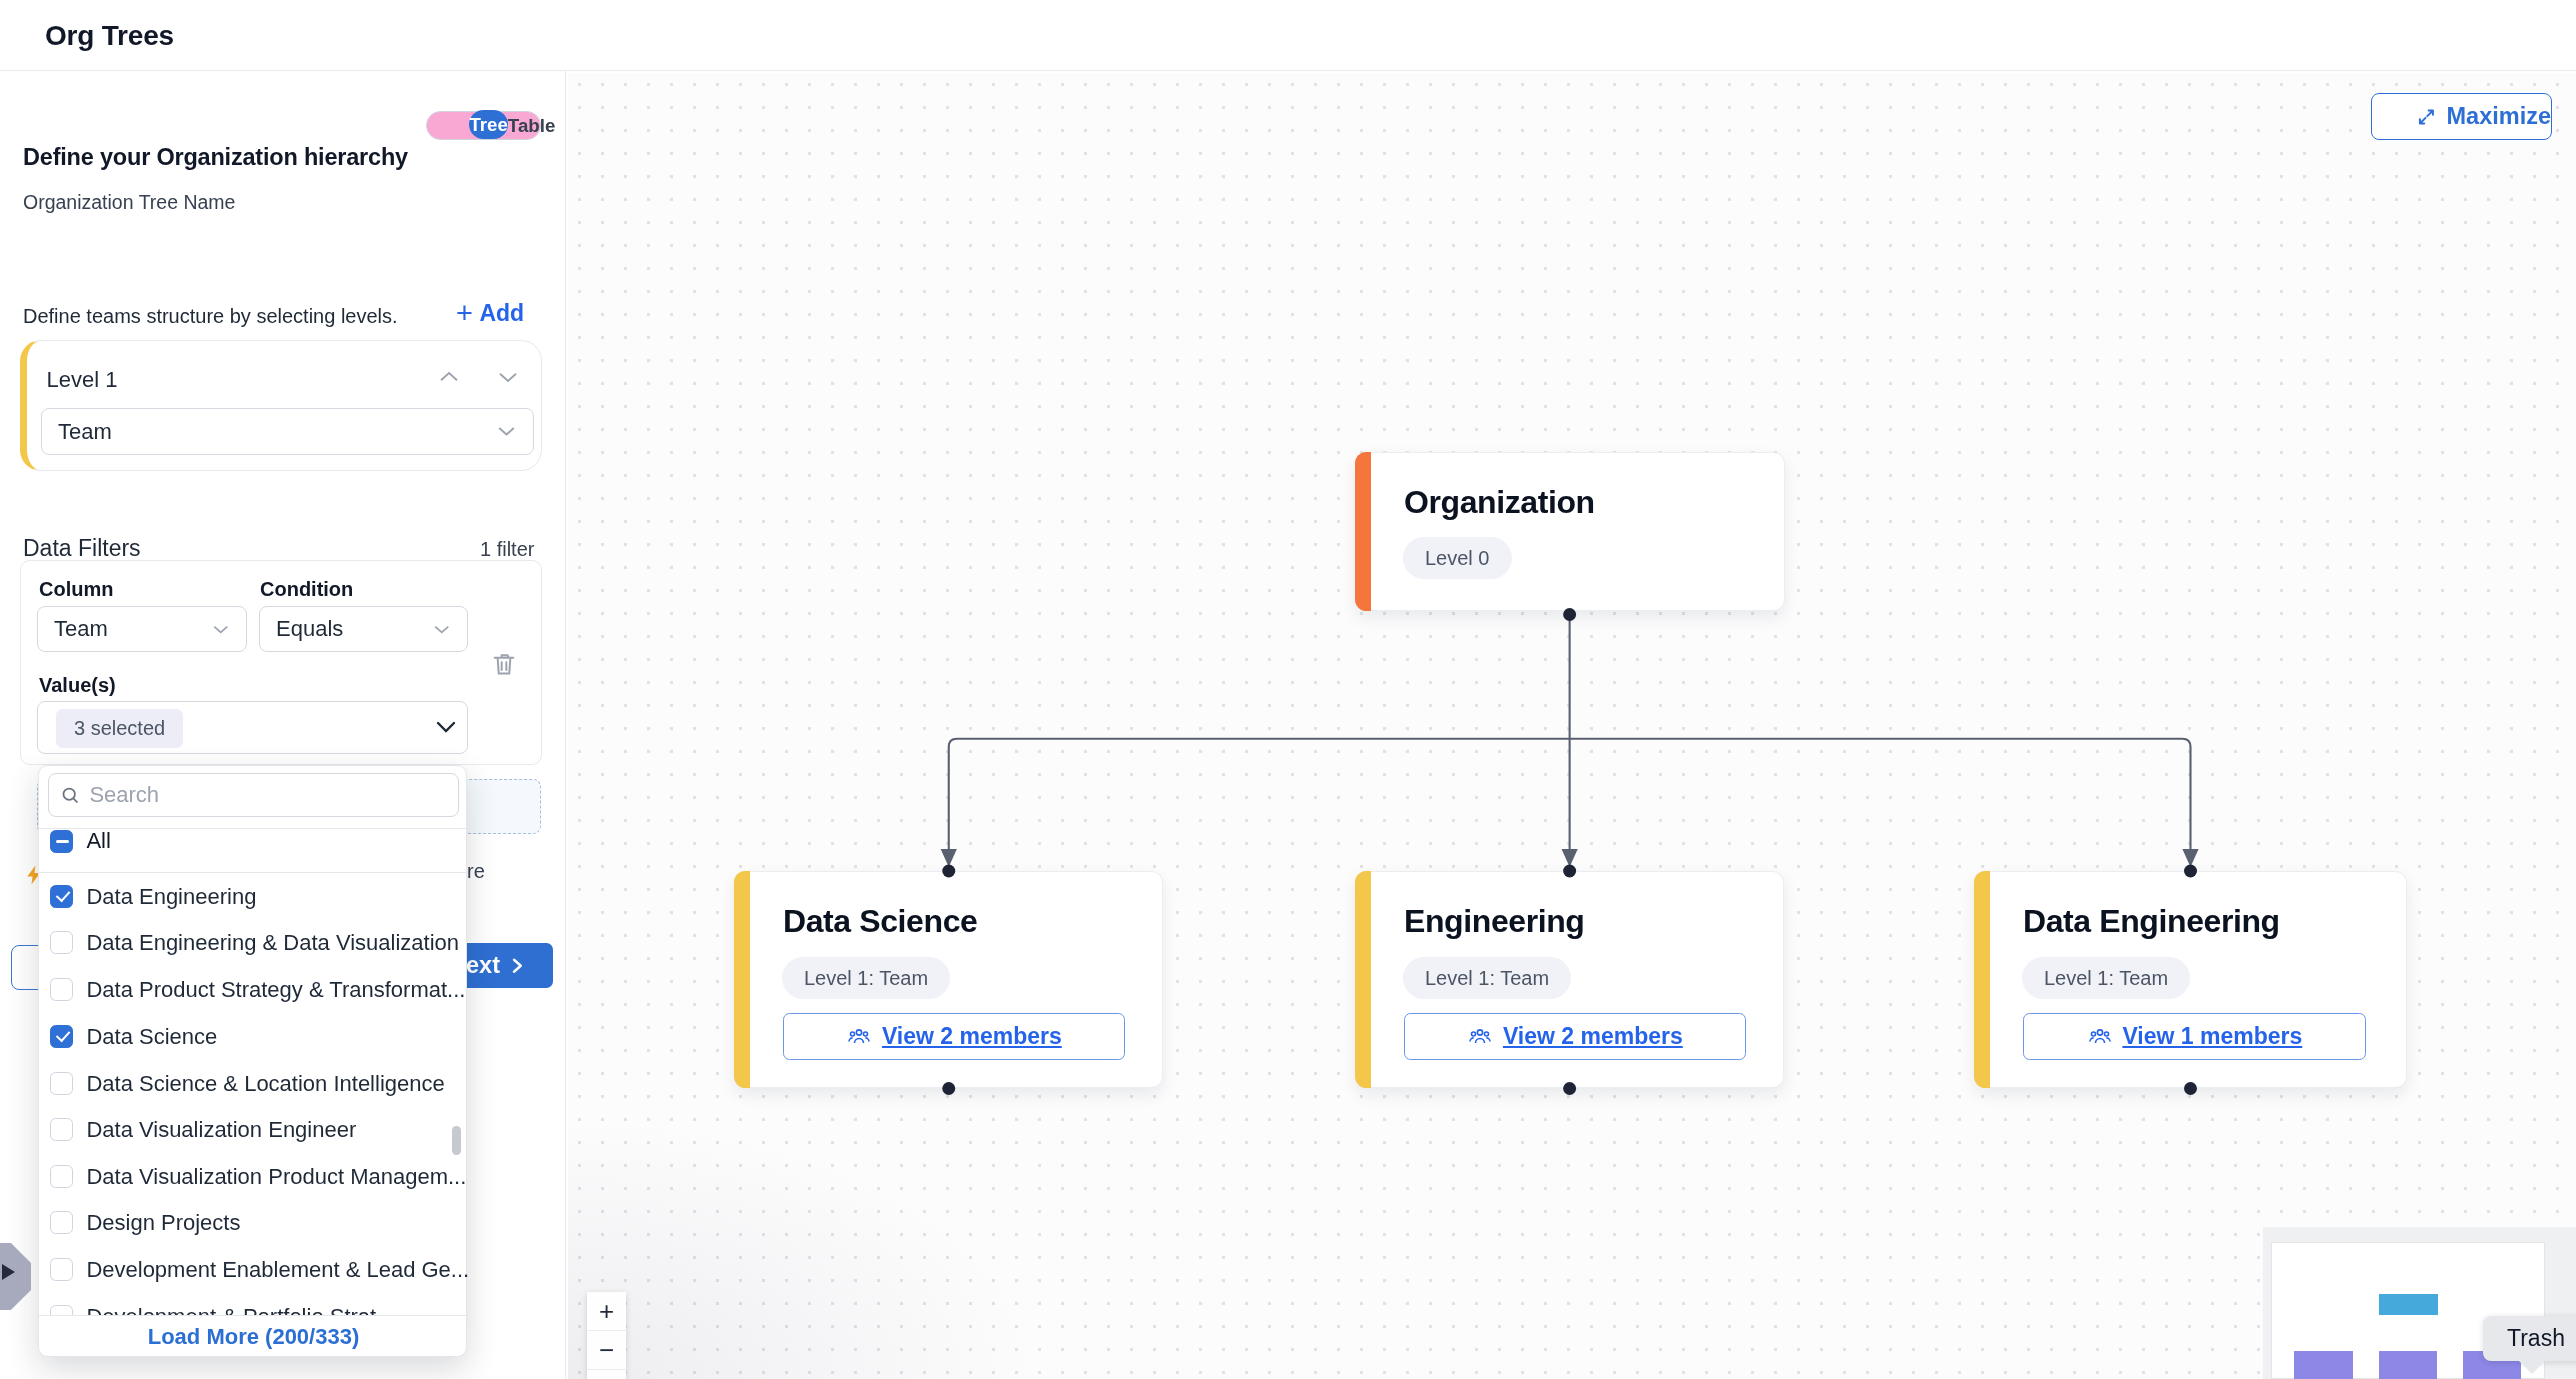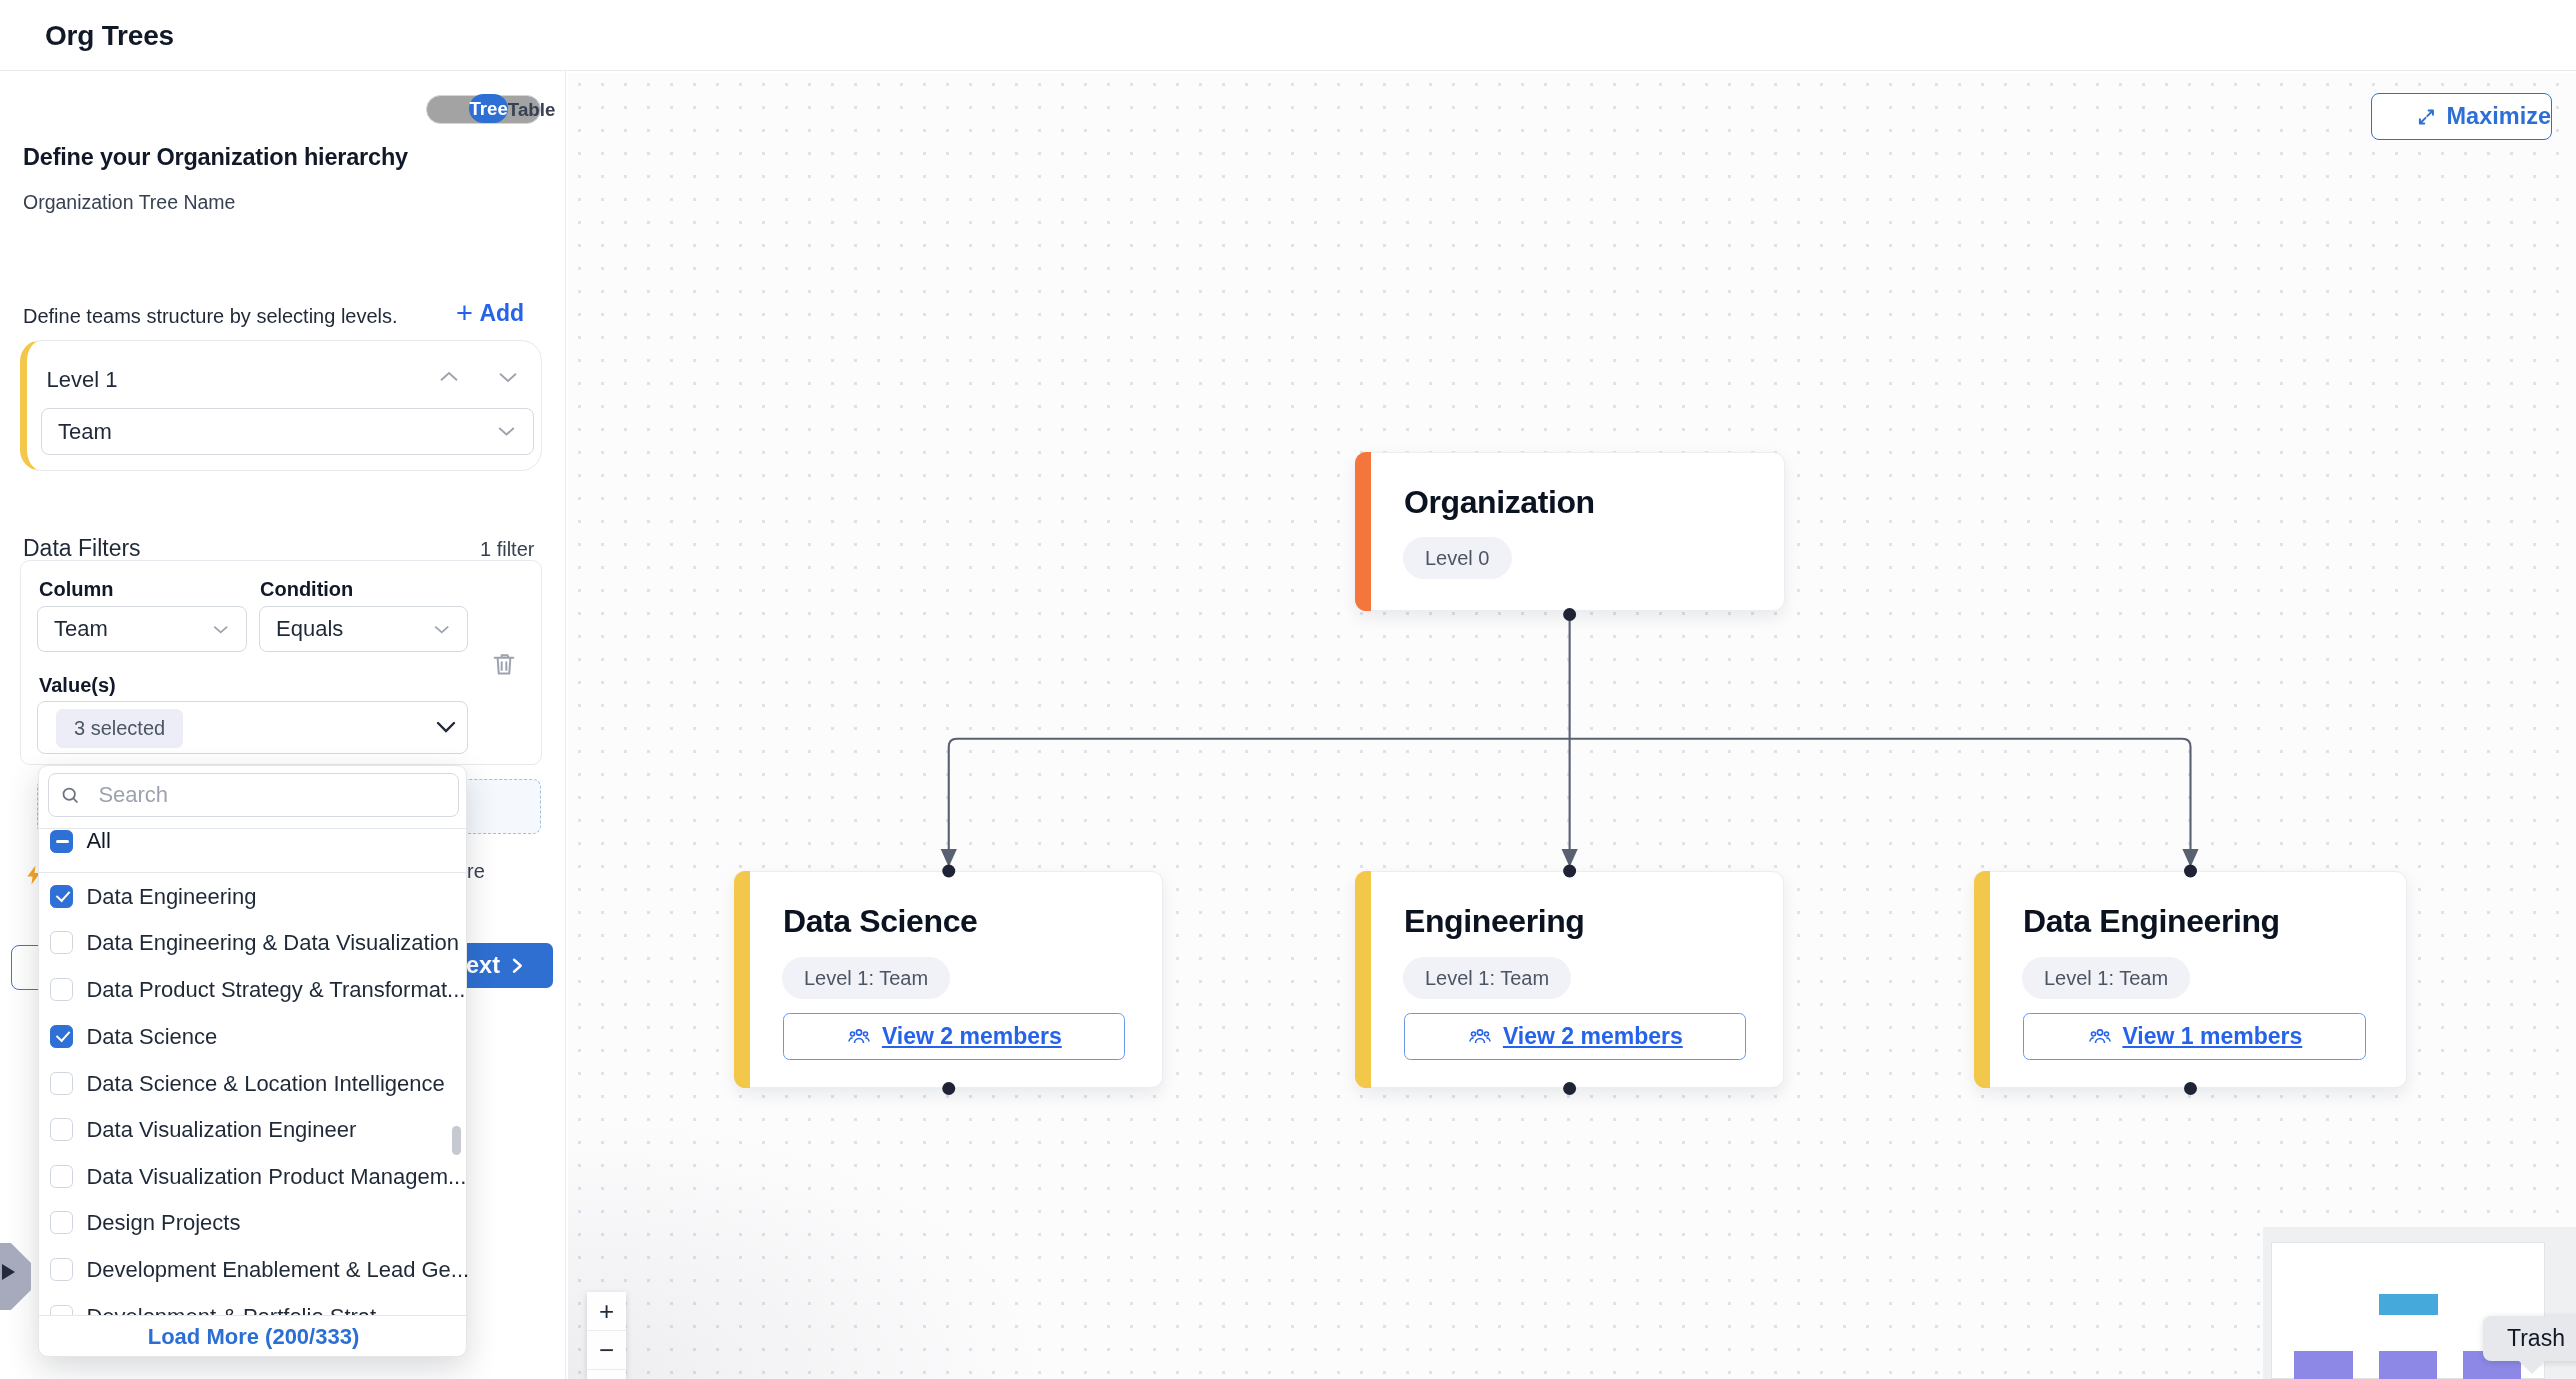--- a/index.html
+++ b/index.html
@@ -7,21 +7,21 @@
   .abs { position:absolute; }
   body { position:relative; }
 
   
   .header { left:0; top:0; width:2576px; height:71px; background:#fff; border-bottom:1.6px solid #e8eaee; z-index:20; }
   .header-title { left:45px; top:19.5px; font-size:28px; font-weight:700; color:#111827; letter-spacing:-0.2px; }
 
   
   .sidebar { left:0; top:71px; width:566px; height:1308px; background:#fff; border-right:1.6px solid #e8eaee; z-index:10; }
 
-  .toggle { left:426px; top:24px; width:115px; height:29px; border:1.6px solid #cfd5de; border-radius:16px; background:#a3a3a3; display:flex;padding-left:44px; }
+  .toggle { left:426px; top:40px; width:115px; height:29px; border:1.6px solid #cfd5de; border-radius:16px; background:#f9a8d4; display:flex;padding-left:44px; }
   .toggle-seg { height:100%; display:flex; align-items:center; justify-content:center; font-size:18.7px; font-weight:700; }
   .toggle-tree { width:60px; background:#2e6fd6; color:#fff; border-radius:14.6px; margin:-1.6px 0 -1.6px -1.6px; height:29px; }
   .toggle-table { flex:1; color:#374151; }
 
   .h2 { left:23px; top:73px; font-size:23.5px; font-weight:700; color:#111827; letter-spacing:-0.2px; }
   .lbl { font-size:19.5px; color:#374151; }
   .inp { left:20px; top:148px; width:519px; height:45px; border:1.6px solid #d5d9e0; border-radius:8px; font-size:22px; color:#111827; padding:0 14.6px; font-family:"Liberation Sans",sans-serif; background:#fff; }
 
   .hint { left:23px; top:234px; font-size:20px; color:#1f2937; }
   .add-btn { left:456px; top:228px; color:#2563eb; display:flex; align-items:center; gap:6.5px; cursor:pointer; }
@@ -39,21 +39,21 @@
 
   .dashed-box { left:37px; top:708px; width:504px; height:55px; border:1.6px dashed #a5bedb; border-radius:8px; background:#f5f9fd; z-index:2; }
   .frag { left:467px; top:789px; font-size:20px; color:#374151; z-index:1; }
   .bolt { left:23px; top:792px; z-index:1; }
 
   .back-btn { left:10.6px; top:874px; width:89px; height:45px; background:#fff; border:1.6px solid #3b76d1; border-radius:8px; z-index:3; }
   .next-btn { left:422px; top:872px; width:131px; height:45px; background:#2f6fd2; border-radius:6.5px; color:#fff; display:flex; align-items:center; justify-content:center; gap:8px; font-size:23.5px; font-weight:700; z-index:4; }
 
   
   .dropdown { left:38px; top:694px; width:429px; height:592px; background:#fff; border:0.8px solid #e4e6ea; border-radius:9.7px; box-shadow:0 11.4px 32px rgba(16,24,40,.16); z-index:50; }
-  .search-box { left:9px; top:7.3px; width:411px; height:44px; border:1.6px solid #d5d9e0; border-radius:8px; display:flex; align-items:center; padding:0 11.4px; gap:17px; background:#fff; }
+  .search-box { left:9px; top:7.3px; width:411px; height:44px; border:1.6px solid #d5d9e0; border-radius:8px; display:flex; align-items:center; padding:0 11.4px; gap:8px; background:#fff; }
   .search-box input { border:none; outline:none; font-size:22px; color:#111827; width:325px; font-family:"Liberation Sans",sans-serif; }
   .search-box input::placeholder { color:#9ca3af; }
   .dd-div { left:0; width:429px; height:0.8px; background:#e5e7eb; }
   .cb { width:23px; height:23px; border:1.6px solid #cfd5de; border-radius:5.7px; background:#fff; position:relative; flex:0 0 23px; }
   .cb.on { background:#2e70d6; border-color:#2e70d6; }
   .cb.on::after { content:""; position:absolute; left:7.3px; top:2.4px; width:5.7px; height:11.4px; border:solid #fff; border-width:0 2.8px 2.8px 0; transform:rotate(42deg); }
   .cb.ind { background:#2e70d6; border-color:#2e70d6; }
   .cb.ind::after { content:""; position:absolute; left:4.9px; top:9.7px; width:13px; height:3.2px; border-radius:1.6px; background:#fff; }
   .all-row { left:11.4px; top:62px; display:flex; align-items:center; gap:13px; }
   .all-lbl { font-size:22px; color:#111827; }

